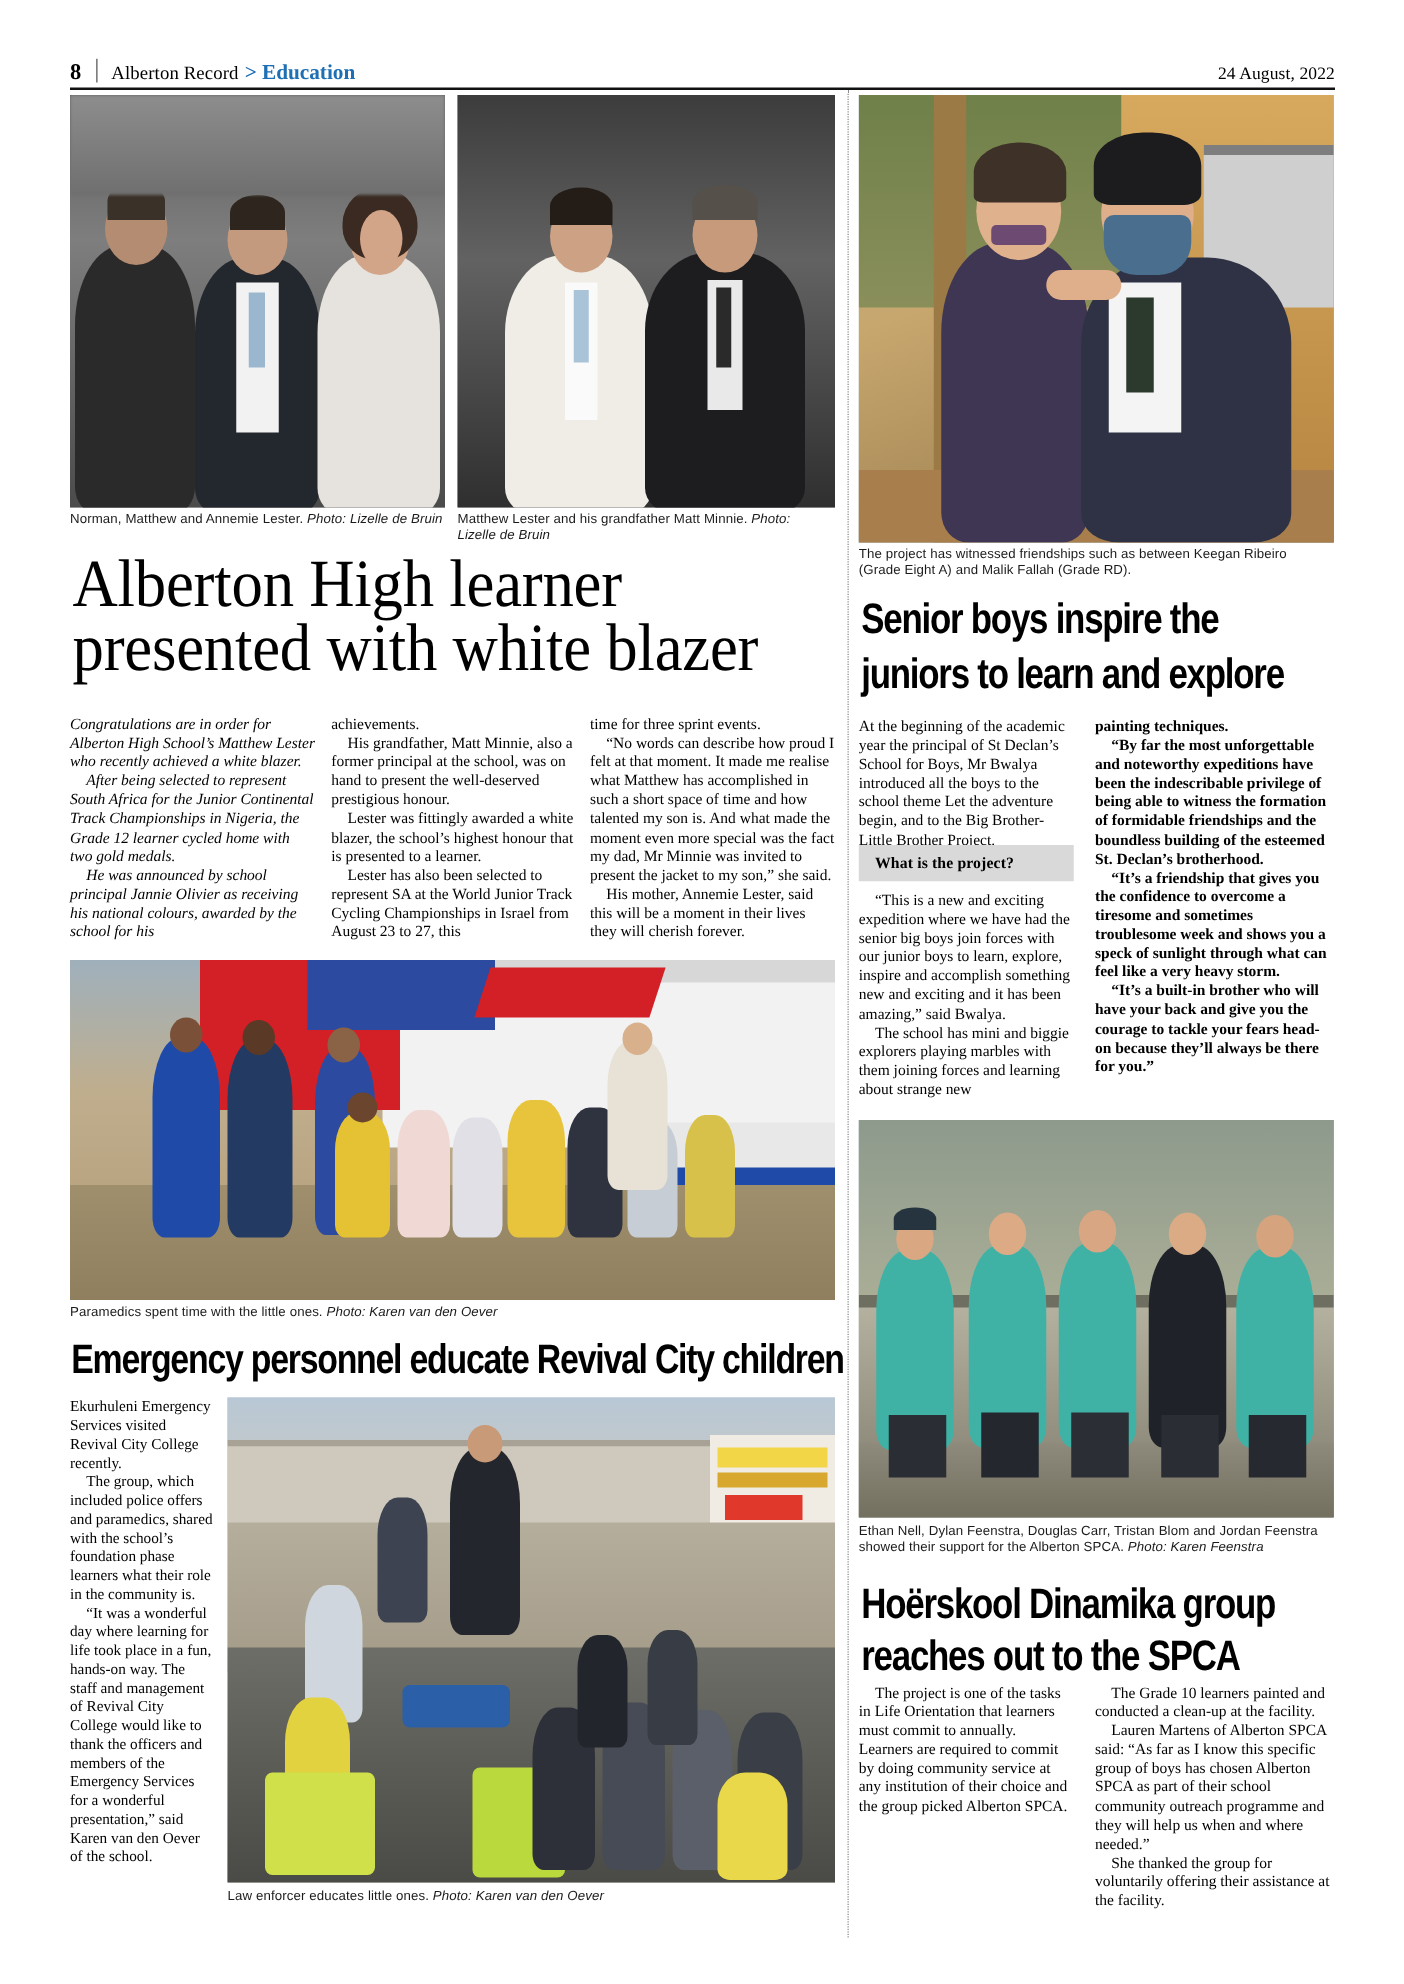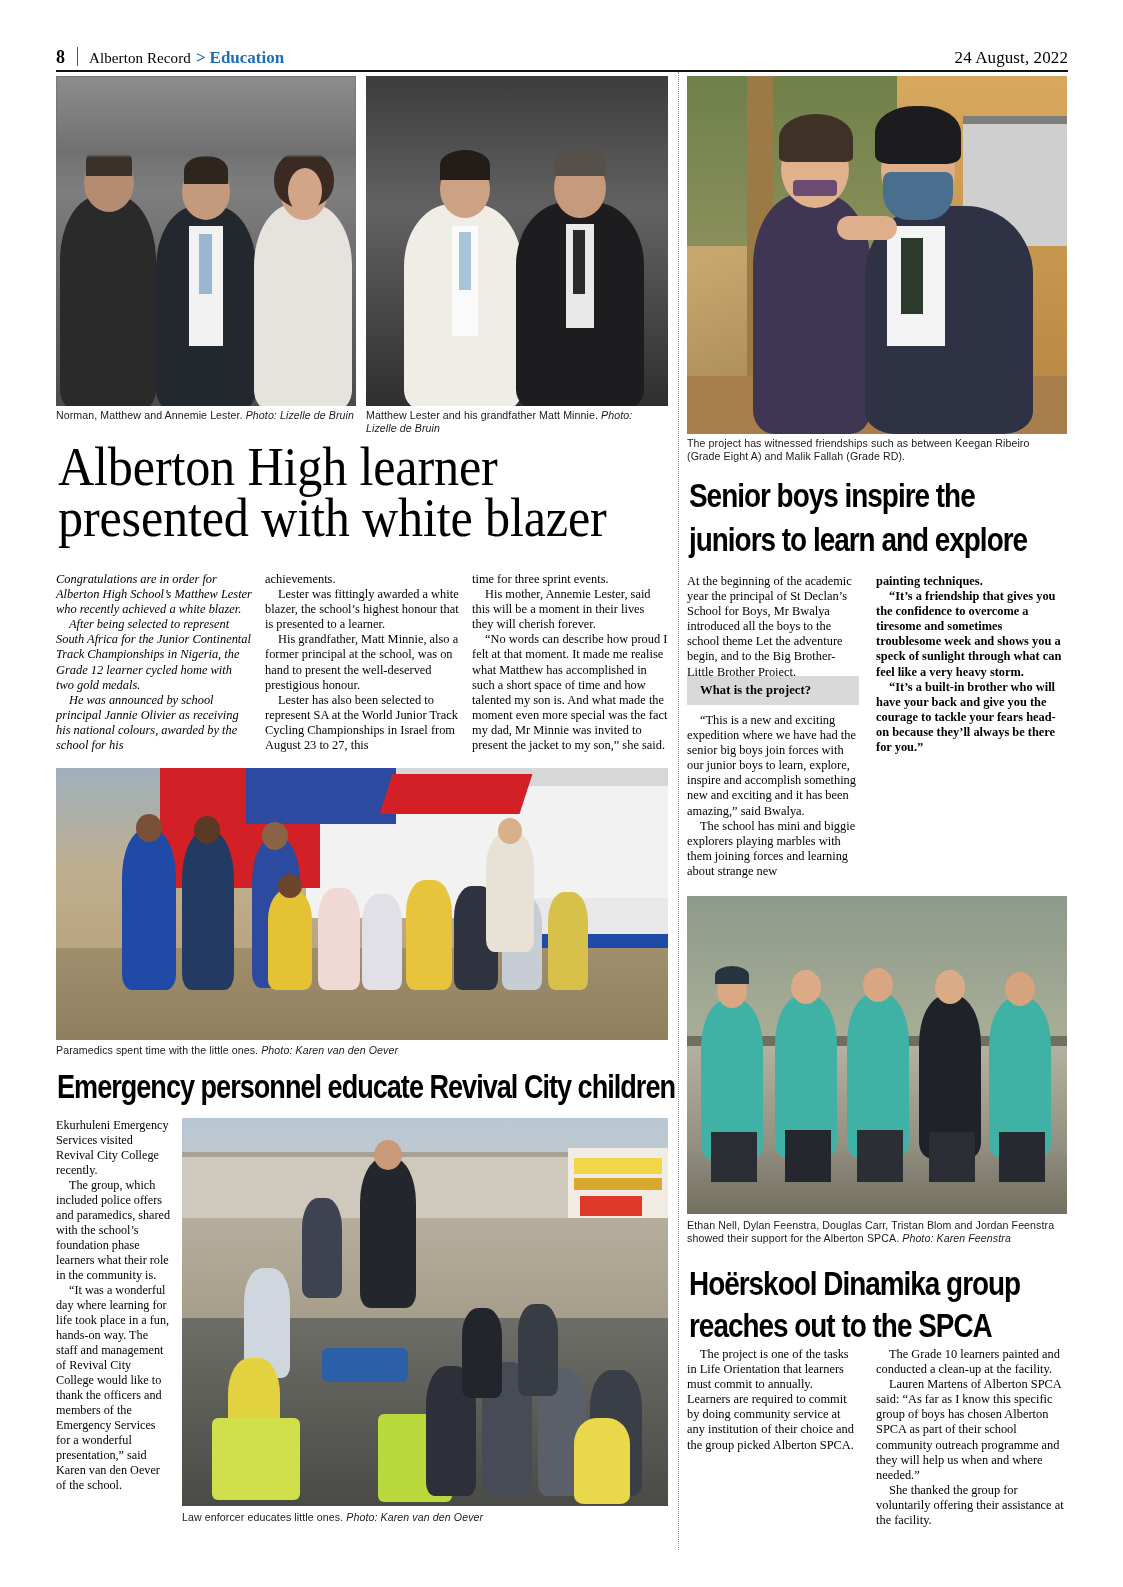--- a/index.html
+++ b/index.html
@@ -14,21 +14,21 @@
 
   
   .masthead{position:absolute;left:56px;top:42px;width:1012px;height:26px;
             display:flex;align-items:flex-end;justify-content:space-between;}
   .mast-left{display:flex;align-items:baseline;}
   .pageno{font-family:"Liberation Serif",serif;font-weight:bold;font-size:18px;line-height:18px;}
   .mast-sep{display:inline-block;width:1px;height:19px;background:#555;margin:0 11px 0 12px;position:relative;top:3px;}
   .mast-pub{font-size:15px;letter-spacing:.1px;}
   .mast-gt{color:#1f6fb5;font-weight:bold;font-size:17px;margin:0 4px 0 5px;}
   .mast-sec{color:#1f6fb5;font-weight:bold;font-size:17px;}
-  .mast-date{font-size:17px;letter-spacing:.1px;margin-top:28px;}
+  .mast-date{font-size:14px;letter-spacing:.1px;margin-top:28px;}
   .mast-rule{position:absolute;left:56px;top:70px;width:1012px;height:1.6px;background:#111;}
 
   
   .photo{position:absolute;overflow:hidden;background:#cfcfcf;}
   .cap{position:absolute;font-family:"Liberation Sans",sans-serif;font-size:10.6px;line-height:13.2px;color:#1a1a1a;letter-spacing:.1px;}
   .cap i{font-style:italic;}
   .body-col{position:absolute;font-family:"Liberation Serif",serif;font-size:12.4px;line-height:15.1px;text-align:left;color:#000;}
   .body-col p{margin:0;text-indent:13px;}
   .body-col p.first{text-indent:0;}
 
@@ -122,28 +122,28 @@
     <div>presented with white blazer</div>
   </div>
 
   <div class="body-col" style="left:56px;top:572px;width:196px;font-style:italic;">
     <p class="first">Congratulations are in order for Alberton High School’s Matthew Lester who recently achieved a white blazer.</p>
     <p>After being selected to represent South Africa for the Junior Continental Track Championships in Nigeria, the Grade 12 learner cycled home with two gold medals.</p>
     <p>He was announced by school principal Jannie Olivier as receiving his national colours, awarded by the school for his</p>
   </div>
   <div class="body-col" style="left:265px;top:572px;width:196px;">
     <p class="first">achievements.</p>
+    <p>His grandfather, Matt Minnie, also a former principal at the school, was on hand to present the well-deserved prestigious honour.</p>
     <p>Lester was fittingly awarded a white blazer, the school’s highest honour that is presented to a learner.</p>
-    <p>His grandfather, Matt Minnie, also a former principal at the school, was on hand to present the well-deserved prestigious honour.</p>
     <p>Lester has also been selected to represent SA at the World Junior Track Cycling Championships in Israel from August 23 to 27, this</p>
   </div>
   <div class="body-col" style="left:472px;top:572px;width:196px;">
     <p class="first">time for three sprint events.</p>
+    <p>“No words can describe how proud I felt at that moment. It made me realise what Matthew has accomplished in such a short space of time and how talented my son is. And what made the moment even more special was the fact my dad, Mr Minnie was invited to present the jacket to my son,” she said.</p>
     <p>His mother, Annemie Lester, said this will be a moment in their lives they will cherish forever.</p>
-    <p>“No words can describe how proud I felt at that moment. It made me realise what Matthew has accomplished in such a short space of time and how talented my son is. And what made the moment even more special was the fact my dad, Mr Minnie was invited to present the jacket to my son,” she said.</p>
   </div>
 
   <div class="photo p3" style="left:56px;top:768px;width:612px;height:272px;">
     <div class="vig" style="background:linear-gradient(180deg,#9fb0bc 0%,#bfae8e 38%,#b49a72 100%);"></div>
     <div style="position:absolute;left:250px;top:0;width:362px;height:150px;background:#f2f2f2;"></div>
     <div style="position:absolute;left:250px;top:0;width:362px;height:18px;background:#d7d7d7;"></div>
     <div style="position:absolute;left:104px;top:0;width:160px;height:120px;background:#d32026;"></div>
     <div style="position:absolute;left:190px;top:0;width:150px;height:56px;background:#2b4aa0;"></div>
     <div style="position:absolute;left:330px;top:6px;width:140px;height:40px;background:#d32026;transform:skewX(-18deg);"></div>
     <div style="position:absolute;left:430px;top:130px;width:182px;height:96px;background:#e8e8e8;"></div>
@@ -246,20 +246,21 @@
   <div class="projbox" style="left:687px;top:676px;width:172px;height:29px;">
     <span>What is the project?</span>
   </div>
   <div class="body-col" style="left:687px;top:713px;width:172px;">
     <p class="first" style="text-indent:13px;">“This is a new and exciting expedition where we have had the senior big boys join forces with our junior boys to learn, explore, inspire and accomplish something new and exciting and it has been amazing,” said Bwalya.</p>
     <p>The school has mini and biggie explorers playing marbles with them joining forces and learning about strange new</p>
   </div>
 
   <div class="body-col" style="left:876px;top:574px;width:190px;font-weight:bold;">
     <p class="first">painting techniques.</p>
+    <p>“By far the most unforgettable and noteworthy expeditions have been the indescribable privilege of being able to witness the formation of formidable friendships and the boundless building of the esteemed St. Declan’s brotherhood.</p>
     <p>“It’s a friendship that gives you the confidence to overcome a tiresome and sometimes troublesome week and shows you a speck of sunlight through what can feel like a very heavy storm.</p>
     <p>“It’s a built-in brother who will have your back and give you the courage to tackle your fears head-on because they’ll always be there for you.”</p>
   </div>
 
   <div class="photo p6" style="left:687px;top:896px;width:380px;height:318px;">
     <div class="vig" style="background:linear-gradient(180deg,#9aa6a0 0%,#b9b6a4 42%,#7d7a6c 100%);"></div>
     <div style="position:absolute;left:0;top:0;width:380px;height:140px;background:linear-gradient(180deg,#8d9a8c,#a9ad96);"></div>
     <div style="position:absolute;left:0;top:140px;width:380px;height:10px;background:#6e6f60;"></div>
     <div style="position:absolute;left:0;top:258px;width:380px;height:60px;background:linear-gradient(180deg,#8e8a7c,#74705f);"></div>
     <div class="fig" style="left:14px;top:104px;width:62px;height:160px;background:#3fb2a5;"></div>

